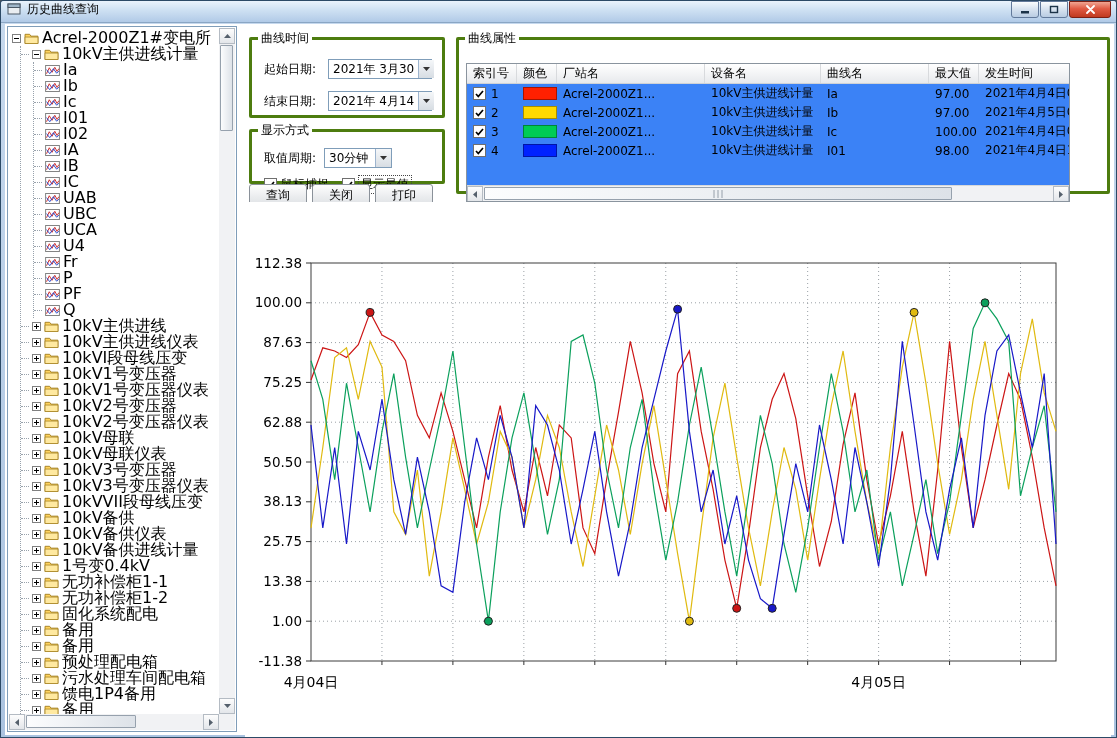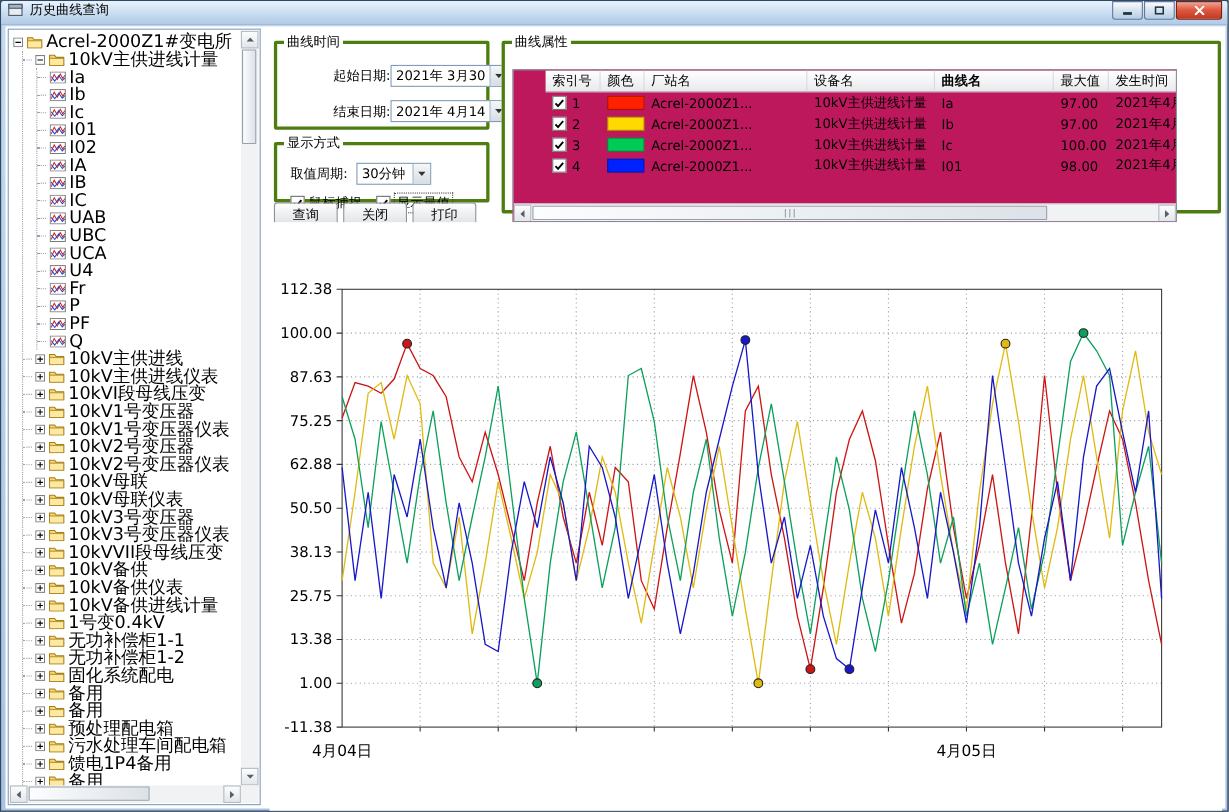--- a/index.html
+++ b/index.html
@@ -37,37 +37,37 @@
   .sb-thumb { position:absolute; background:linear-gradient(90deg,#fcfdfe,#dde2e8); border:1px solid #96a1ad;
               border-radius:1px; display:flex; align-items:center; justify-content:center; }
 
   
   fieldset.group { position:absolute; border:3px solid #4d7c0f; border-radius:2px; background:#fff; min-inline-size:auto; }
   fieldset.group legend { margin-left:6px; padding:0 3px; font-size:12px; }
   .group-time { left:244px; top:6px; width:196px; height:88px; }
   .group-display { left:244px; top:98px; width:196px; height:62px; }
   .group-props { left:451px; top:6px; width:654px; height:164px; }
   .frow { position:absolute; left:12px; right:10px; display:flex; align-items:center; }
-  .frow.spread { justify-content:space-between;margin-left:39px; }
+  .frow.spread { justify-content:space-between; }
   .flabel { font-size:12px; flex:0 0 auto; }
   .combo { display:inline-flex; align-items:center; height:20px; border:1px solid #7f9db9; background:#fff; }
   .combo .val { padding:0 4px; font-size:12px; white-space:nowrap; flex:1 1 auto; }
   .combo .drop { width:16px; height:18px; flex:0 0 auto; margin-left:auto; display:flex; align-items:center; justify-content:center;
                  border-left:1px solid #9db4ce; background:linear-gradient(#f5f7f9,#d7dde3); }
   .cb13 { width:13px; height:13px; flex:0 0 auto; border:1px solid #6f6f6f; background:#fff;
           display:inline-flex; align-items:center; justify-content:center; }
   .chklbl { margin-left:4px; font-size:12px; }
   .focus-dotted { outline:1px dotted #444; padding:0 2px; }
   .btn { position:absolute; top:160px; width:58px; height:22px; border:1px solid #8a9199; border-radius:3px;
          background:linear-gradient(#fefefe,#eaecee 60%,#dfe2e5); font-family:inherit; font-size:12px;
          display:flex; align-items:center; justify-content:center; cursor:default; }
 
   
   .listview { position:absolute; left:7px; top:16px; width:604px; height:139px; border:1px solid #8a949e;
-              background:#be185d; overflow:hidden;padding-left:29px; }
+              background:#3b82f6; overflow:hidden; }
   .lv-head { display:flex; height:20px; width:700px; background:linear-gradient(#ffffff,#f1f2f4 60%,#e7e9ec);
              border-bottom:1px solid #cfd2d6; }
   .hcell { flex:0 0 auto; display:flex; align-items:center; padding-left:6px; font-size:12px;
            border-right:1px solid #d8dadd; }
   .lvrow { display:flex; height:19px; width:700px; align-items:center; }
   .lcell { flex:0 0 auto; display:flex; align-items:center; padding-left:6px; font-size:12px;
            white-space:nowrap; overflow:hidden; }
   .lcell .idx { margin-left:5px; }
   .swatch { width:34px; height:13px; border:1px solid rgba(0,0,0,0.35); }
   .lv-hscroll { position:absolute; left:0; right:0; bottom:0; height:16px; background:#f1f2f4; border-top:1px solid #d6d8da; }
@@ -834,21 +834,21 @@
     <button class="btn" style="left:370px">打印</button>
 
     <fieldset class="group group-props">
       <legend>曲线属性</legend>
       <div class="listview">
         <div class="lv-head" id="lv-head">
             <span class="hcell" style="width: 50px;">索引号</span>
             <span class="hcell" style="width: 40px;">颜色</span>
             <span class="hcell" style="width: 148px;">厂站名</span>
             <span class="hcell" style="width: 116px;">设备名</span>
-            <span class="hcell" style="width: 108px; font-weight: bold;">曲线名</span>
+            <span class="hcell" style="width: 108px;">曲线名</span>
             <span class="hcell" style="width: 50px;">最大值</span>
             <span class="hcell" style="width: 150px;">发生时间</span>
           </div>
         <div id="lv-body">
             <div class="lvrow">
               <span class="lcell" style="width: 50px;">
                 <span class="cb13">
                   <svg width="9" height="8" viewBox="0 0 9 8">
                     <polyline points="1,4 3.3,6.5 8,1" fill="none" stroke="#000" stroke-width="1.7"></polyline>
                   </svg>

